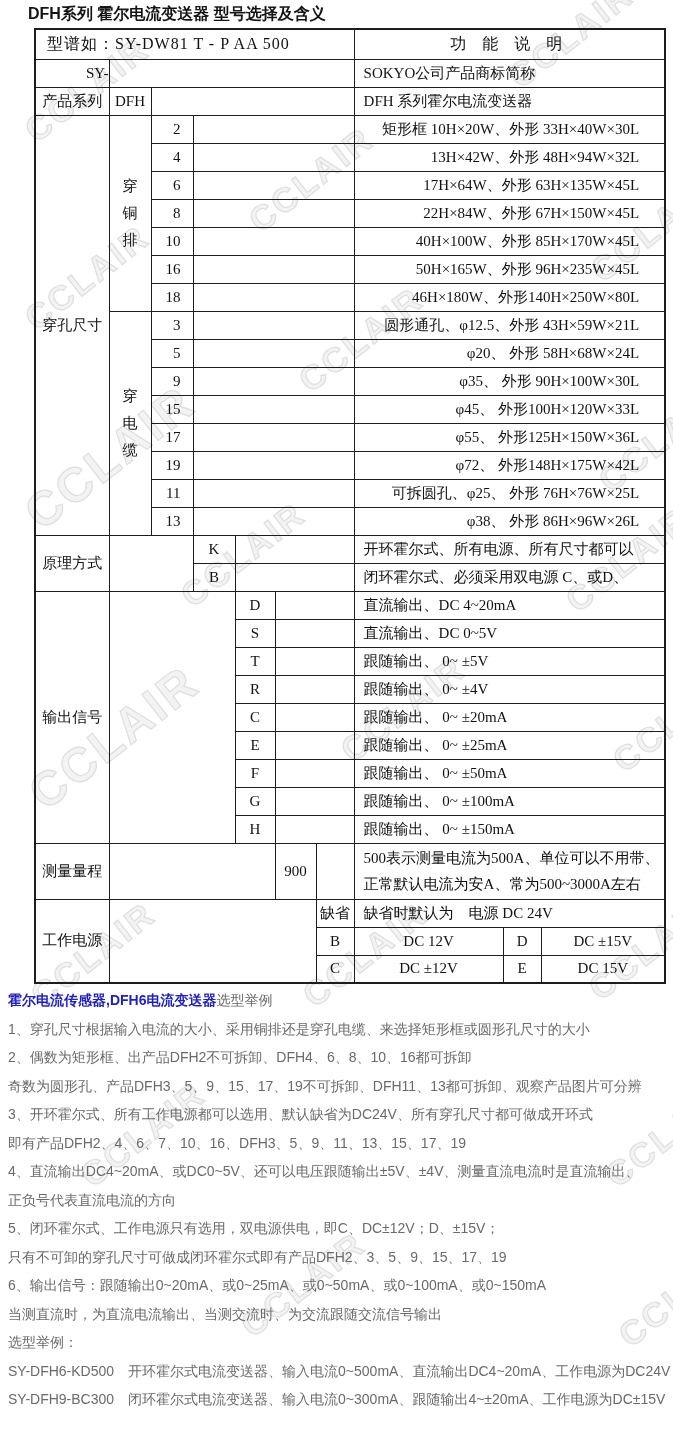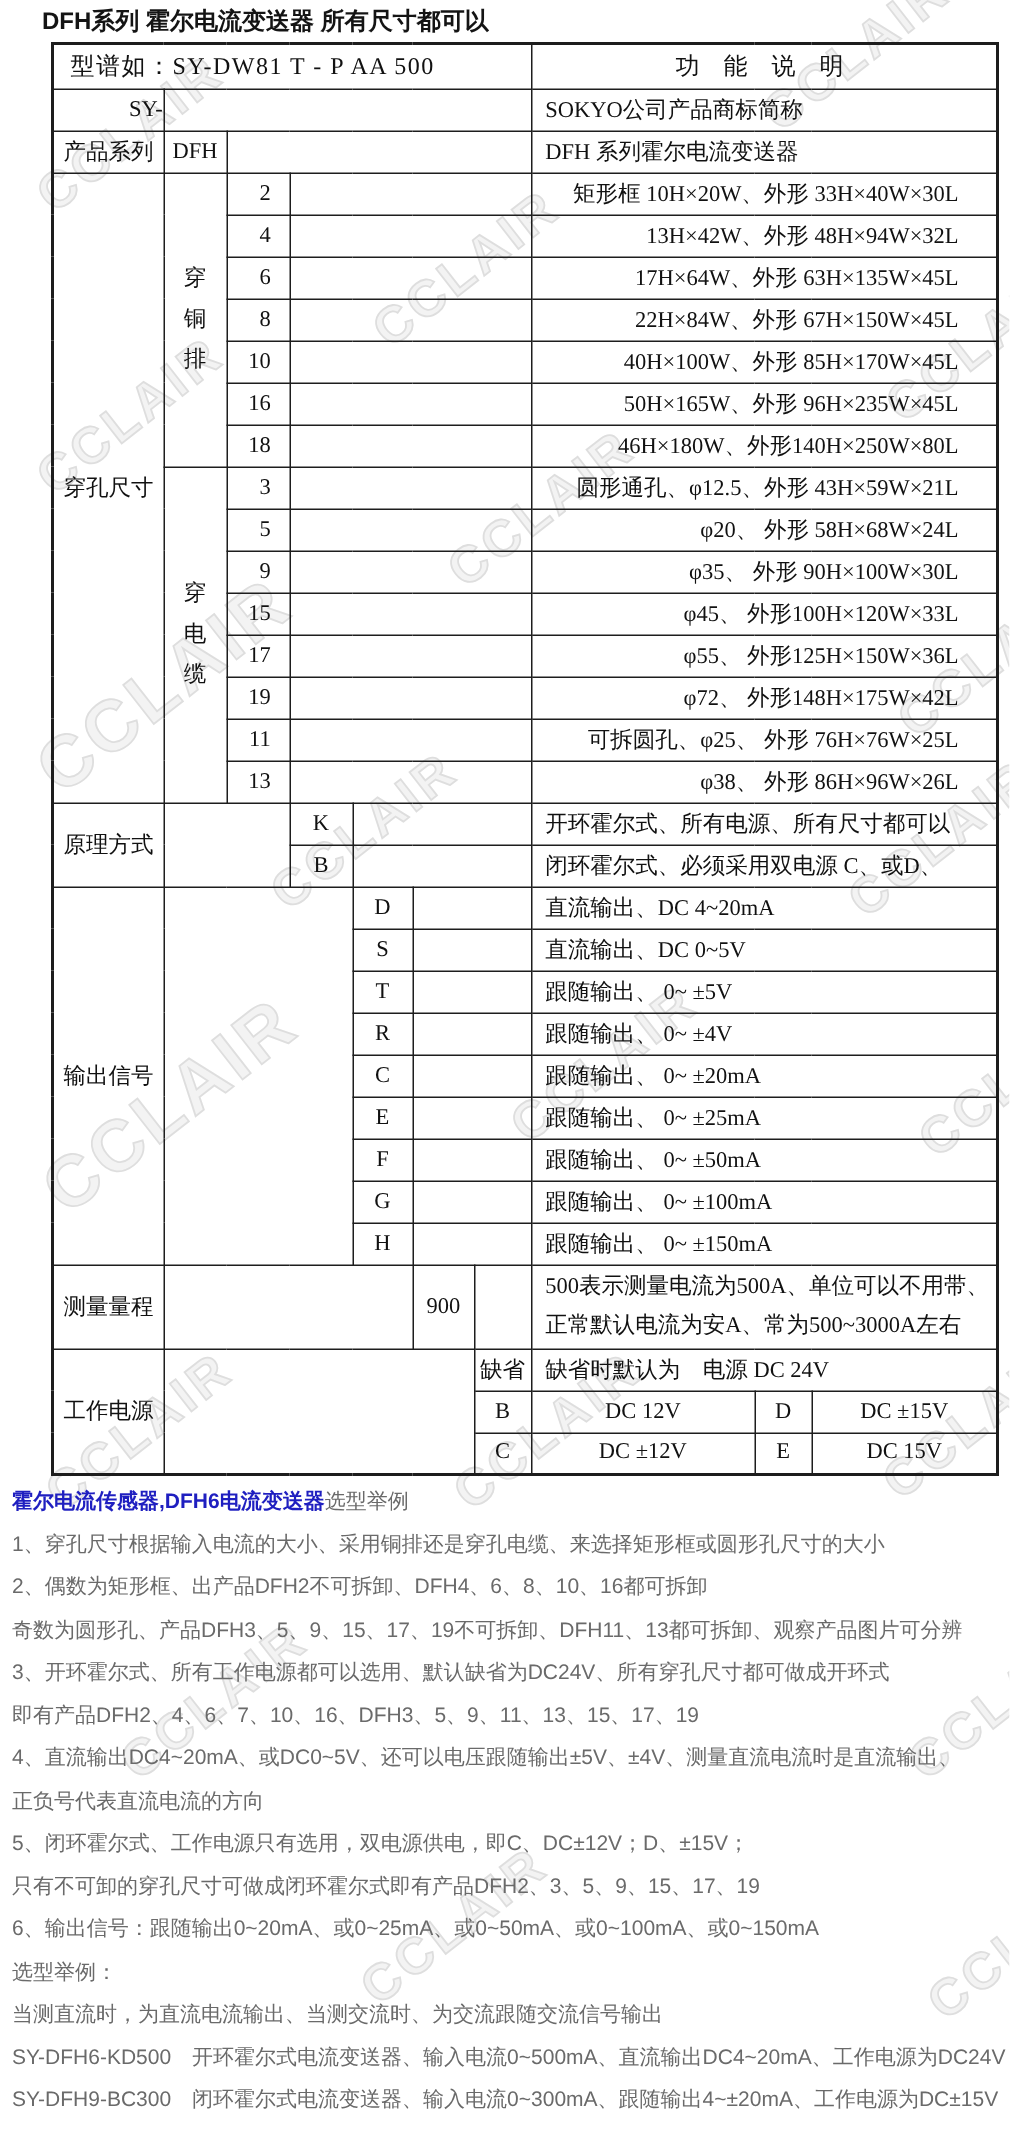--- a/index.html
+++ b/index.html
@@ -59,21 +59,21 @@
   <span class="wm" style="left:330px;top:690px;">CCLAIR</span>
   <span class="wm" style="left:602px;top:700px;">CCLAIR</span>
   <span class="wm" style="left:20px;top:935px;">CCLAIR</span>
   <span class="wm" style="left:292px;top:935px;">CCLAIR</span>
   <span class="wm" style="left:578px;top:928px;">CCLAIR</span>
   <span class="wm" style="left:70px;top:1115px;">CCLAIR</span>
   <span class="wm" style="left:595px;top:1115px;">CCLAIR</span>
   <span class="wm" style="left:230px;top:1265px;">CCLAIR</span>
   <span class="wm" style="left:608px;top:1275px;">CCLAIR</span>
 
-  <div id="title">DFH系列 霍尔电流变送器 所有尺寸都可以</div>
+  <div id="title">DFH系列 霍尔电流变送器 型号选择及含义</div>
 
   <div id="tbl-wrap">
   <table>
     <colgroup>
       <col style="width:74px">
           <col style="width:42px">
           <col style="width:42px">
       <col style="width:42px">
           <col style="width:40px">
           <col style="width:41px">
@@ -287,19 +287,19 @@
     <div class="line">1、穿孔尺寸根据输入电流的大小、采用铜排还是穿孔电缆、来选择矩形框或圆形孔尺寸的大小</div>
     <div class="line">2、偶数为矩形框、出产品DFH2不可拆卸、DFH4、6、8、10、16都可拆卸</div>
     <div class="line">奇数为圆形孔、产品DFH3、5、9、15、17、19不可拆卸、DFH11、13都可拆卸、观察产品图片可分辨</div>
     <div class="line">3、开环霍尔式、所有工作电源都可以选用、默认缺省为DC24V、所有穿孔尺寸都可做成开环式</div>
     <div class="line">即有产品DFH2、4、6、7、10、16、DFH3、5、9、11、13、15、17、19</div>
     <div class="line">4、直流输出DC4~20mA、或DC0~5V、还可以电压跟随输出±5V、±4V、测量直流电流时是直流输出、</div>
     <div class="line">正负号代表直流电流的方向</div>
     <div class="line">5、闭环霍尔式、工作电源只有选用，双电源供电，即C、DC±12V；D、±15V；</div>
     <div class="line">只有不可卸的穿孔尺寸可做成闭环霍尔式即有产品DFH2、3、5、9、15、17、19</div>
     <div class="line">6、输出信号：跟随输出0~20mA、或0~25mA、或0~50mA、或0~100mA、或0~150mA</div>
+    <div class="line">当测直流时，为直流电流输出、当测交流时、为交流跟随交流信号输出</div>
     <div class="line">选型举例：</div>
-    <div class="line">当测直流时，为直流电流输出、当测交流时、为交流跟随交流信号输出</div>
     <div class="line">SY-DFH6-KD500　开环霍尔式电流变送器、输入电流0~500mA、直流输出DC4~20mA、工作电源为DC24V</div>
     <div class="line">SY-DFH9-BC300　闭环霍尔式电流变送器、输入电流0~300mA、跟随输出4~±20mA、工作电源为DC±15V</div>
   </div>
 
 </div>
 
 </body></html>

